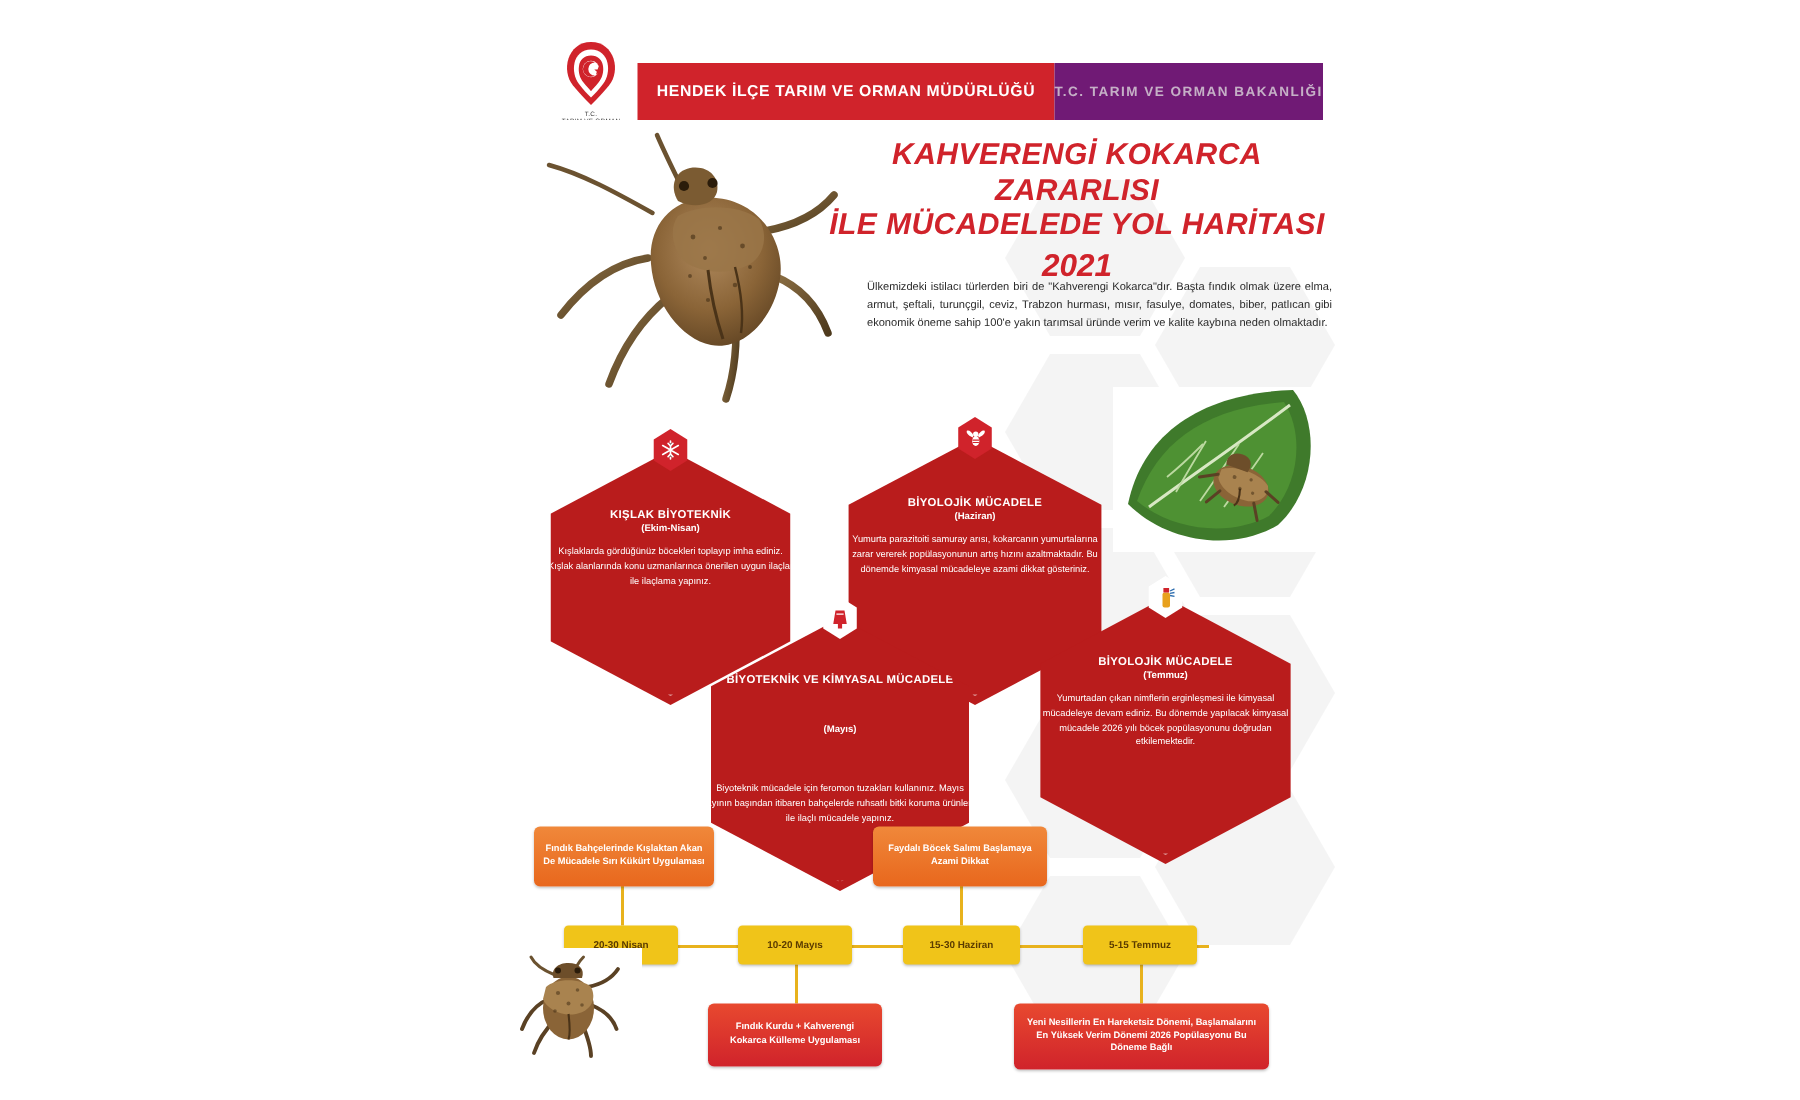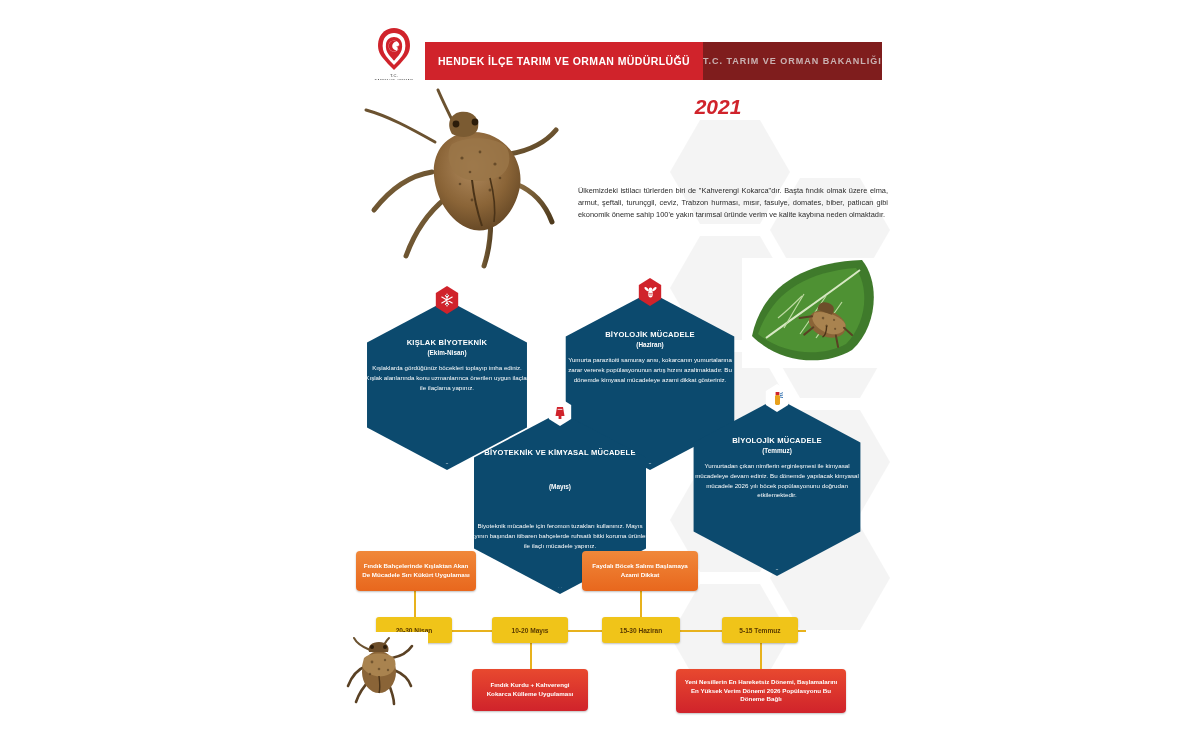--- a/index.html
+++ b/index.html
@@ -34,21 +34,21 @@
   }
   .hb-red{
     flex:0 0 278px;background:#d0232b;
     display:flex;align-items:center;justify-content:center;
   }
   .hb-red span{
     color:#fff;font-size:10.5px;font-weight:bold;
     letter-spacing:.4px;white-space:nowrap;
   }
   .hb-grey{
-    flex:1;background:#7f1d1d;display:flex;align-items:center;justify-content:center;
+    flex:1;background:#701a75;display:flex;align-items:center;justify-content:center;
   }
   .hb-grey span{
     color:#e2e2e2;font-size:9px;font-weight:bold;letter-spacing:1px;
     white-space:nowrap;opacity:.75;
   }
   .logo{
     position:absolute;left:68px;top:26px;width:72px;height:66px;
   }
   .logo .crest{
     position:absolute;left:10px;top:0;width:52px;height:46px;
@@ -84,21 +84,21 @@
     position:absolute;right:18px;top:258px;width:150px;height:110px;
   }
   .photo-bug2{
     position:absolute;left:48px;top:632px;width:90px;height:80px;
   }
 
   
   .hexcard{position:absolute;}
   .hexcard .hex{
     position:relative;
-    background:#0c4a6e;
+    background:#b91c1c;
     clip-path:polygon(50% 0%,93% 25%,93% 75%,50% 100%,7% 75%,7% 25%);
     display:flex;flex-direction:column;align-items:center;justify-content:flex-start;
     color:#fff;text-align:center;
     box-sizing:border-box;
   }
   .hexcard .hex::before{
     content:"";position:absolute;inset:6px;
     clip-path:polygon(50% 0%,93% 25%,93% 75%,50% 100%,7% 75%,7% 25%);
     border:1px dashed rgba(255,255,255,.55);
     pointer-events:none;
@@ -227,20 +227,24 @@
           <circle cx="130" cy="92" r="1.3"></circle>
         <circle cx="150" cy="110" r="1.5"></circle>
           <circle cx="132" cy="120" r="1.4"></circle>
         <circle cx="160" cy="98" r="1.3"></circle>
           <circle cx="120" cy="104" r="1.3"></circle>
       </g>
     </svg>
   </div>
 
   <div class="title-block">
+    <h1>
+      <span>KAHVERENGİ KOKARCA ZARARLISI</span><br>
+      <span>İLE MÜCADELEDE YOL HARİTASI</span>
+    </h1>
     <div class="year">2021</div>
   </div>
 
   <div class="intro">Ülkemizdeki istilacı türlerden biri de "Kahverengi Kokarca"dır. Başta fındık olmak üzere elma, armut, şeftali, turunçgil, ceviz, Trabzon hurması, mısır, fasulye, domates, biber, patlıcan gibi ekonomik öneme sahip 100'e yakın tarımsal üründe verim ve kalite kaybına neden olmaktadır.</div>
 
   <div class="photo-leaf">
     <svg width="150" height="110" viewBox="0 0 150 110">
       <rect width="150" height="110" fill="#ffffff"></rect>
       <path d="M10 78 C20 30 60 4 120 2 C138 24 136 68 110 92 C80 110 36 104 10 78 Z" fill="#3f7a2b"></path>
       <path d="M16 76 C30 36 62 14 114 10 C128 32 124 66 104 86 C78 100 40 96 16 76 Z" fill="#4e9133"></path>

